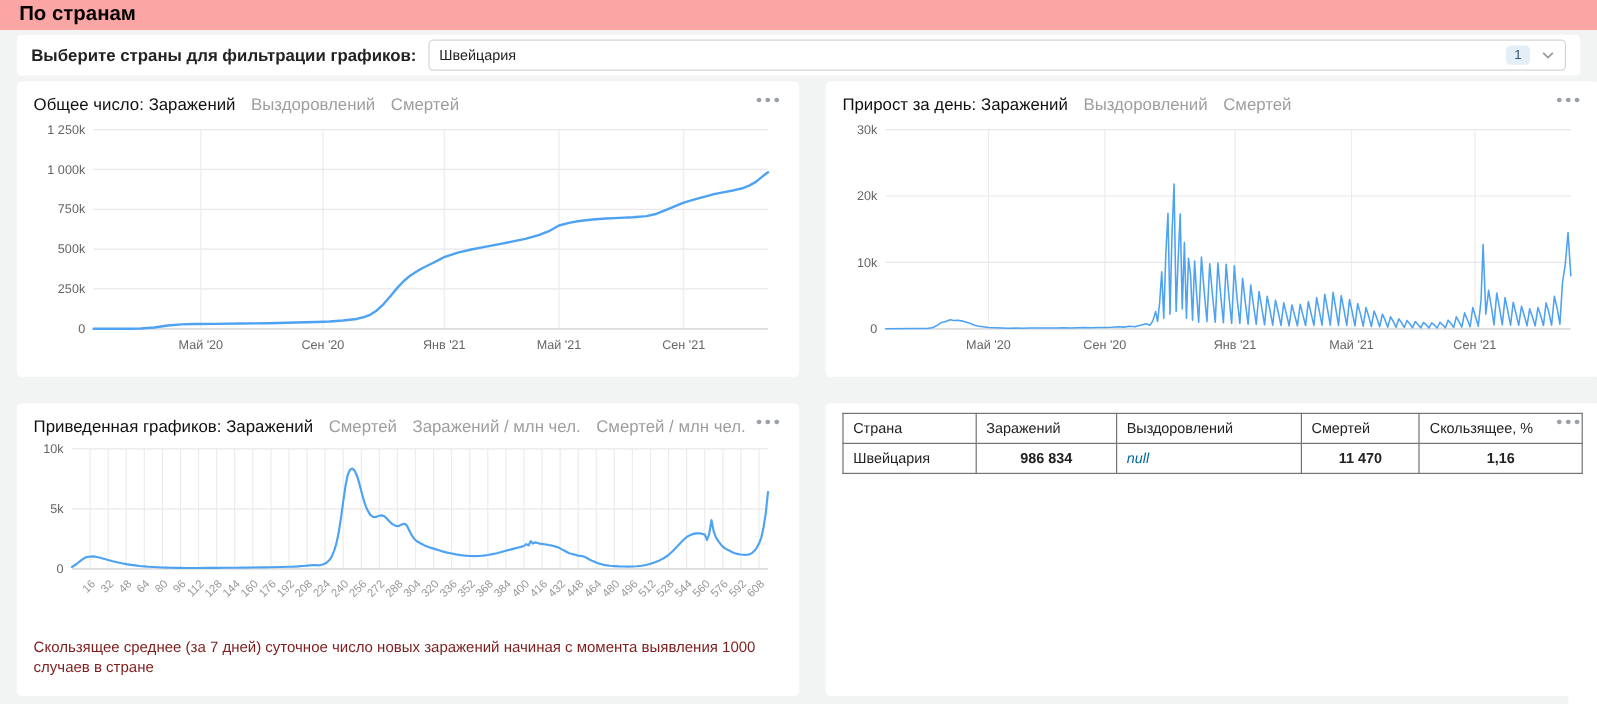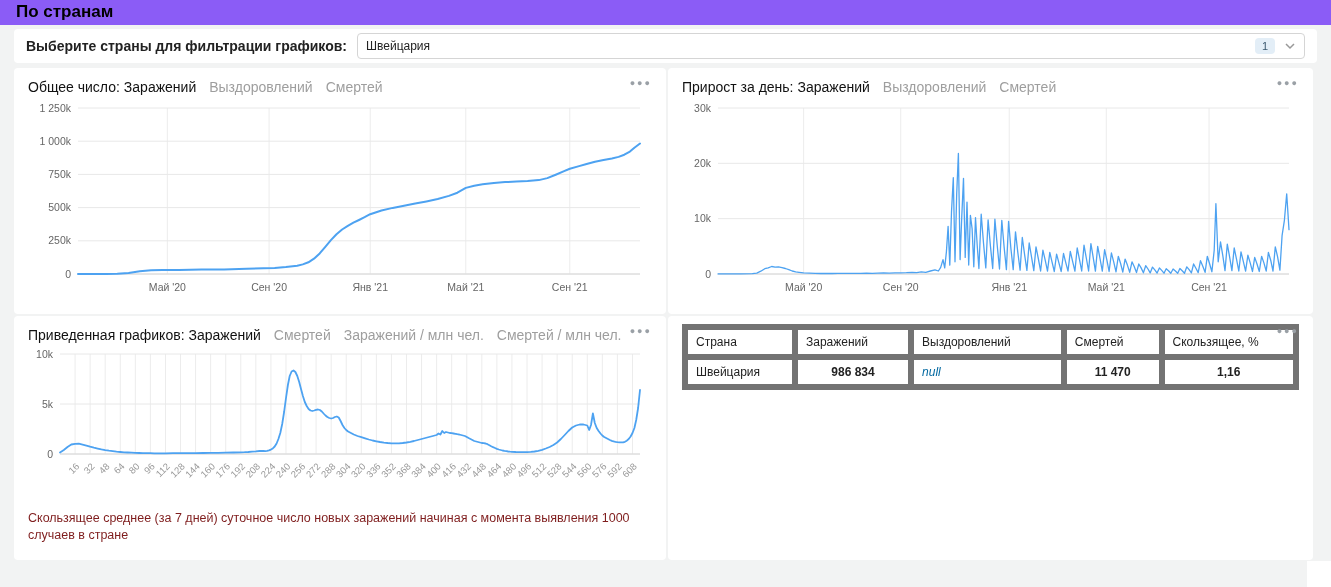--- a/index.html
+++ b/index.html
@@ -1,42 +1,42 @@
 <!DOCTYPE html>
 <html><head>
 <meta charset="utf-8">
 <style>
   * { box-sizing: border-box; }
   body {
     margin: 0; width: 1331px; height: 587px; overflow: hidden; position: relative;
     background: #f2f3f3; font-family: "Liberation Sans", sans-serif; color: #222;
   }
-  .topbar { background:#8b5cf6; height:25px; padding:2px 0 0 16px; }
+  .topbar { background:#fca5a5; height:25px; padding:2px 0 0 16px; }
   .page-title { font-size:17px; font-weight:700; color:#000; }
   .content { padding:4px 14px 0; }
   .filter-panel { background:#fff; border-radius:4px; height:34px; display:flex; align-items:center; padding:0 12px; }
   .filter-label { font-size:14px; font-weight:700; white-space:nowrap; }
   .select { flex:1; margin-left:10px; height:26px; border:1px solid #d5d5d5; border-radius:4px;
             display:flex; align-items:center; padding:0 8px; background:#fff; cursor:pointer; }
   .select-value { font-size:12px; color:#222; flex:1; }
   .count-badge { background:#e3eef7; border-radius:4px; font-size:11px; padding:2px 7px; color:#3a586e; }
   .chevron { margin-left:9px; display:flex; align-items:center; }
-  .grid { margin-top:5px; display:grid; grid-template-columns:652px 645px; gap:2px; }
+  .grid { margin-top:5px; display:grid; grid-template-columns:652px 645px; gap:22px; }
   .panel { background:#fff; border-radius:4px; padding:8px 14px; position:relative; }
   .panel.row1 { height:246px; }
   .panel.row2 { height:244px; }
   .chart-header { display:flex; align-items:center; font-size:14px; height:22px; white-space:nowrap; }
   .chart-title { color:#111; }
   .chart-title .prefix { margin-right:4px; }
   .tab { color:#9e9e9e; margin-left:13px; cursor:pointer; }
   .menu-dots { position:absolute; top:12px; right:14px; color:#9aa0a6; font-size:9px; letter-spacing:2px; cursor:pointer; line-height:6px; }
   .chart-canvas { margin-top:2px; }
   .caption { font-size:12.5px; color:#7f1d1d; margin-top:6px; line-height:1.35; }
   table.stats { width:100%; border-collapse:collapse; font-size:12px; }
-  table.stats th, table.stats td { border:6px solid #737373; padding:5px 8px; height:25px; }
+  table.stats th, table.stats td { border:1px solid #737373; padding:5px 8px; height:25px; }
   table.stats th { text-align:left; font-weight:400; color:#222; }
   td.num { text-align:center;font-weight:bold; }
   td.nullv { color:#0369a1; font-style:italic; }
   .col-country{width:18%}.col-infected{width:19%}.col-recovered{width:25%}.col-deaths{width:16%}.col-lethality{width:22%}
   .footer { margin:7px 0 0 2px; font-size:12.5px; color:#222; }
   .footer a { color:#3b82d0; text-decoration:none; cursor:pointer; }
   .corner-strip { position:absolute; right:0; bottom:0; width:24px; height:26px; background:#fff; }
 </style>
 </head>
 <body>

